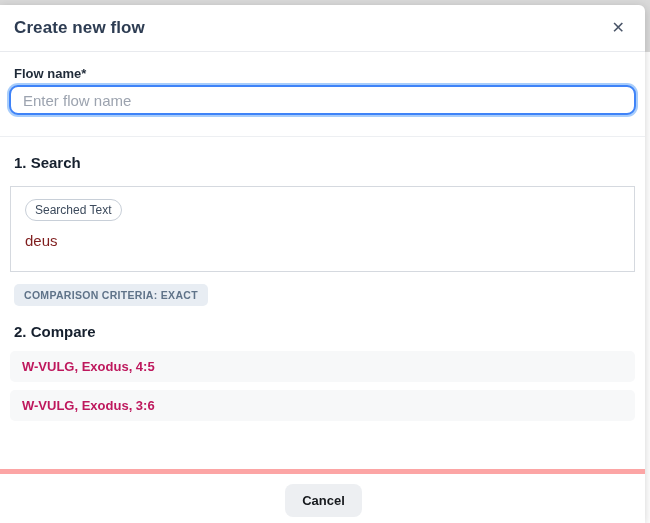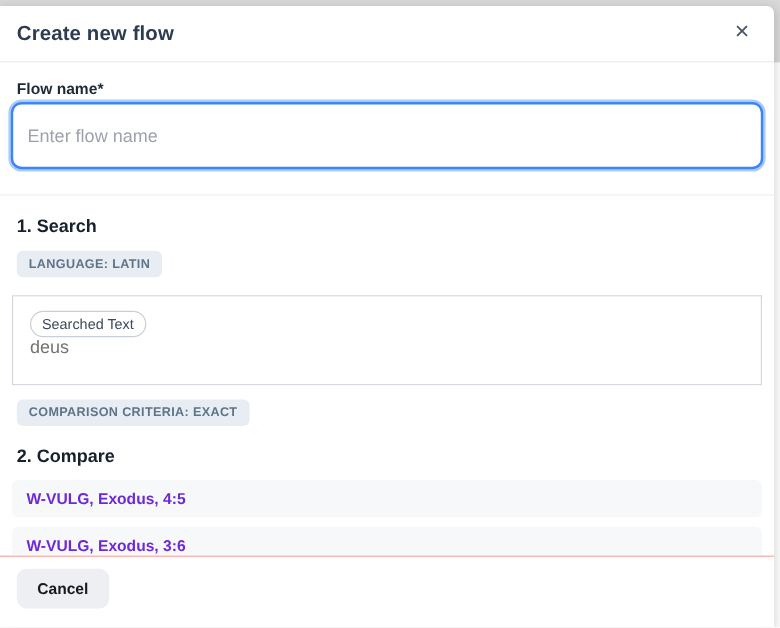--- a/index.html
+++ b/index.html
@@ -46,21 +46,21 @@
     overflow: hidden;
   }
   .field-label {
     font-size: 13px; font-weight: 700; color: #1f2a38;
     margin-bottom: 4px;
   }
   .flow-name-input {
     display: block;
     width: calc(100% + 10px);
     margin-left: -5px; margin-right: -5px;
-    height: 56px;
+    height: 30px;
     border: 2px solid #3f83f8;
     border-radius: 9px;
     box-shadow: 0 0 0 2px #a8cdfb;
     padding: 0 12px;
     font-family: "Liberation Sans", sans-serif;
     font-size: 15px; color: #30405a;
     outline: none;
     background: #ffffff;
   }
   .flow-name-input::placeholder { color: #9ca3af; opacity: 1; }
@@ -91,36 +91,37 @@
   }
   .searched-chip {
     display: inline-block;
     border: 1px solid #c8cfd8;
     border-radius: 13px;
     padding: 3px 9px;
     font-size: 12px; color: #3c4a5c;
     background: #ffffff;
   }
   .searched-value {
-    font-size: 15px; color: #737373;
+    margin-top: 11px;
+    font-size: 15px; color: #7f1d1d;
   }
   .compare-rows { margin-top: 11px; }
   .compare-row {
     background: #f7f8f9;
     border-radius: 5px;
     margin: 0 -4px 8px -4px;
     padding: 8px 12px;
-    font-size: 13px; font-weight: 700; color: #6d28d9;
+    font-size: 13px; font-weight: 700; color: #be185d;
     cursor: default;
   }
   .modal-footer {
     flex-shrink: 0;
-    border-top: 1px solid #fca5a5;
-    padding: 10px 12px 16px 14px;
-    display: flex; justify-content: space-between; align-items: center; gap: 16px;
+    border-top: 5px solid #fca5a5;
+    padding: 10px 12px 6px 14px;
+    display: flex; justify-content: center; align-items: center; gap: 16px;
   }
   .btn {
     font-family: "Liberation Sans", sans-serif;
     font-size: 13px; font-weight: 700;
     border: none; border-radius: 8px;
     padding: 9px 17px;
     cursor: pointer;
   }
   .btn-cancel { background: #edeff2; color: #16191d; }
   .btn-save   { background: #d5d9de; color: #9aa0a8; cursor: default; }
@@ -139,21 +140,20 @@
 
   <div class="modal-body">
 
     <div class="field-label">Flow name*</div>
     <input class="flow-name-input" type="text" placeholder="Enter flow name" style="">
 
     <hr class="section-divider">
 
     <div class="section-heading">1. Search</div>
 
-    <span class="pill-badge">LANGUAGE: LATIN</span>
 
     <div class="searched-box">
       <span class="searched-chip">Searched Text</span>
       <div class="searched-value">deus</div>
     </div>
 
     <span class="pill-badge">COMPARISON CRITERIA: EXACT</span>
 
     <div class="section-heading">2. Compare</div>
 

